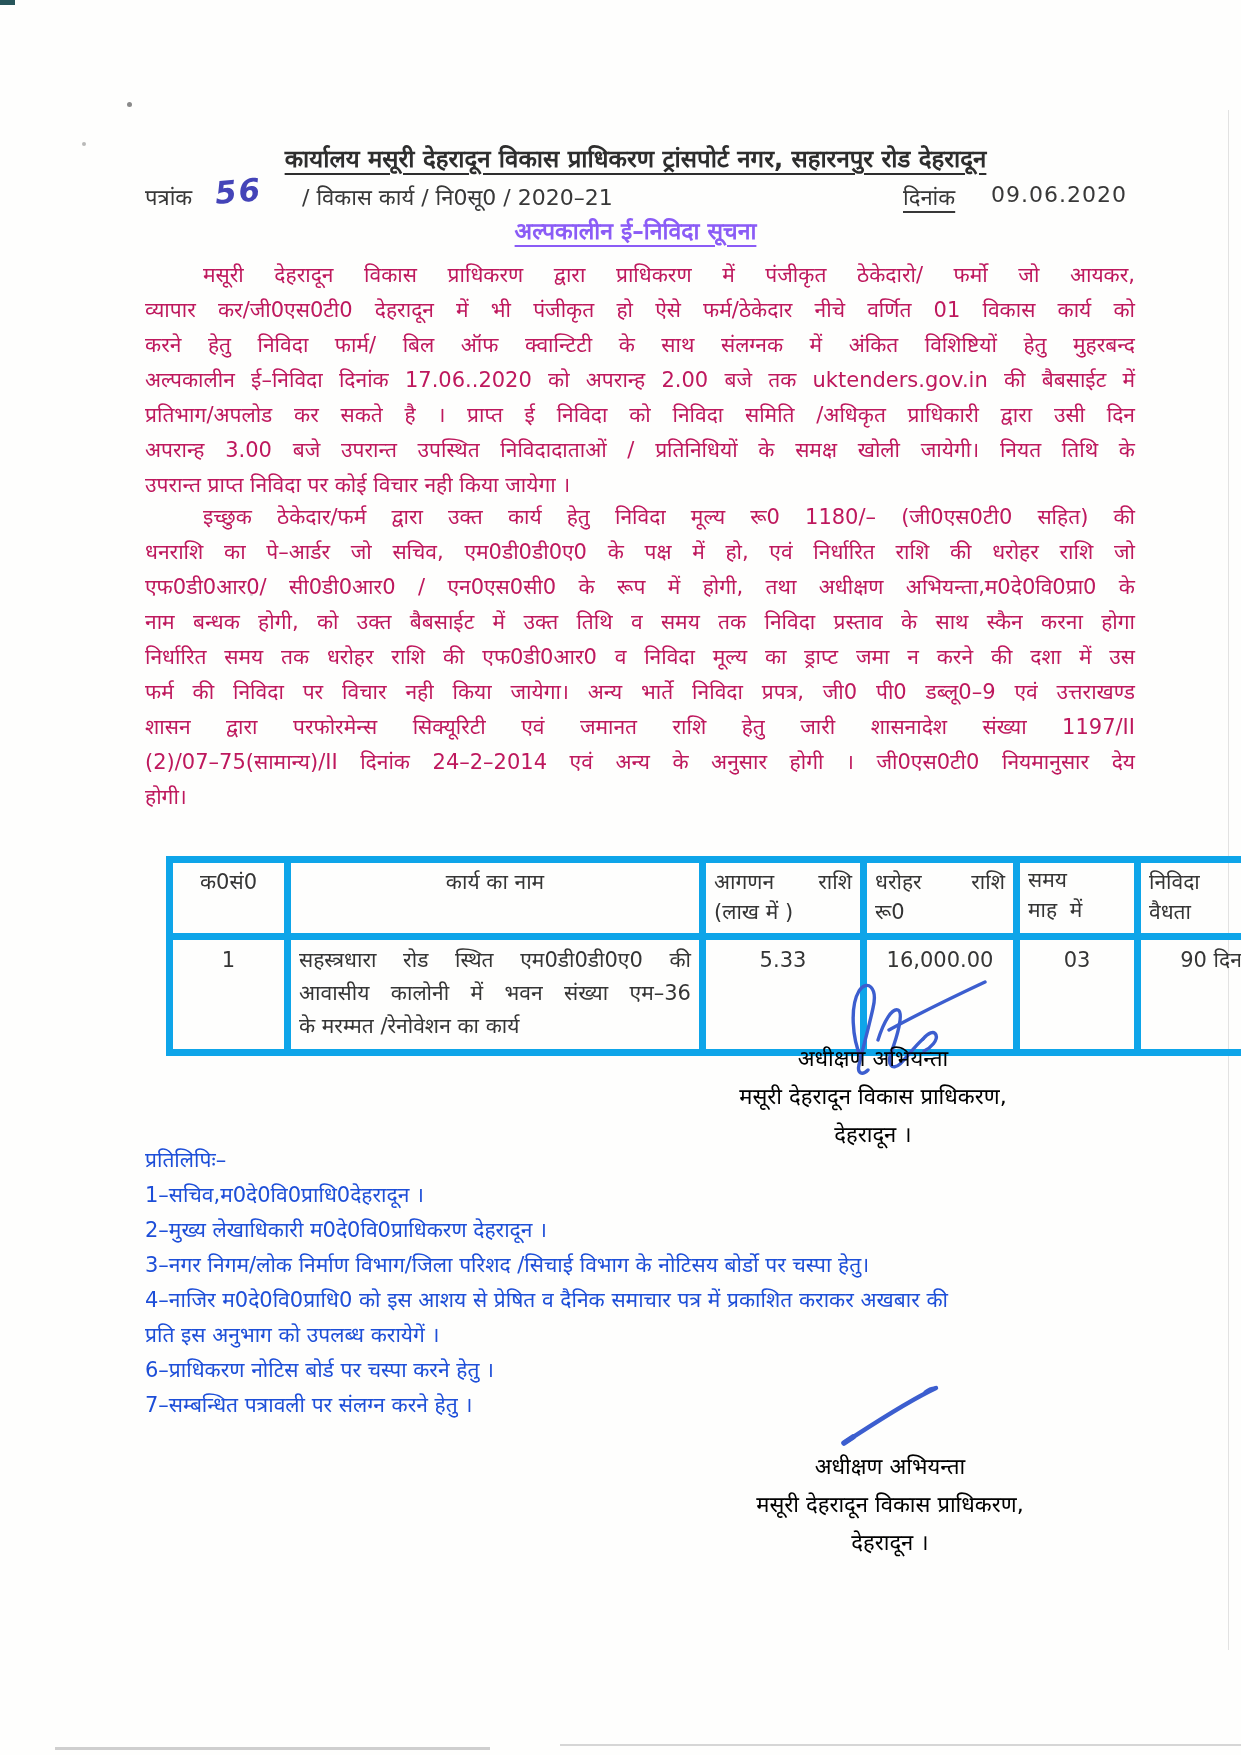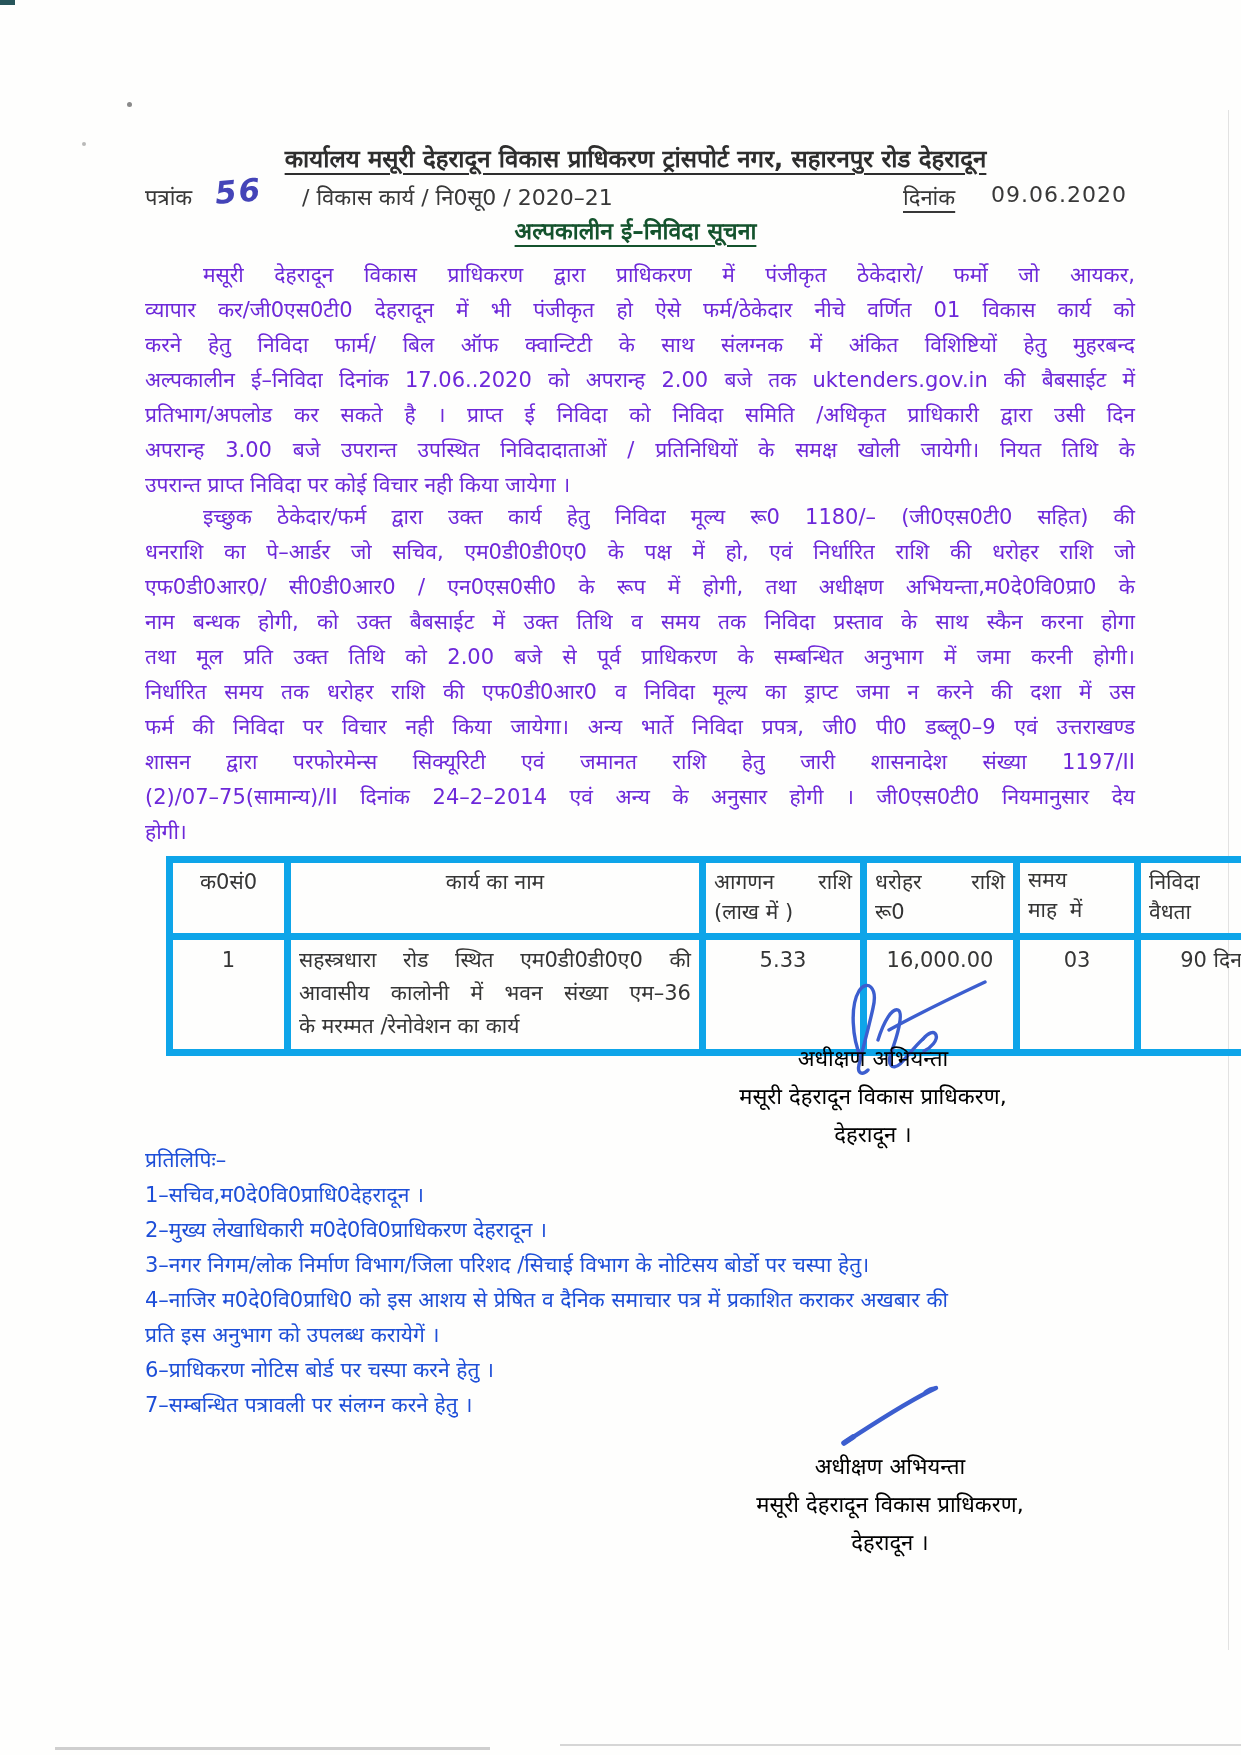--- a/index.html
+++ b/index.html
@@ -10,30 +10,30 @@
     background:#fefefd;
     font-family:"DejaVu Sans", sans-serif;
     color:#3a3a3a;
     overflow:hidden;
   }
   .abs{position:absolute;}
   .center{text-align:center;}
   .u{text-decoration:underline;text-underline-offset:6px;text-decoration-thickness:1.5px;}
   .jline{display:block;text-align:justify;text-align-last:justify;}
   .pline{display:block;}
-  .body-text{font-size:21px;line-height:35px;color:#6d28d9;}
+  .body-text{font-size:21px;line-height:35px;color:#be185d;}
   .indent{padding-left:58px;}
 
   .office-header{left:0;right:0;top:141px;font-size:24px;font-weight:bold;color:#2e2e2e;padding-left:30px;}
   .letter-line{left:145px;top:181px;width:990px;height:34px;font-size:22px;color:#383838;}
   .letter-no{position:absolute;left:70px;top:-8px;font-size:31px;font-weight:bold;font-style:italic;color:#4444b8;transform:rotate(-5deg);letter-spacing:2px;}
   .letter-ref{position:absolute;left:157px;top:0;}
   .letter-datelabel{position:absolute;left:758px;top:0;}
   .letter-date{position:absolute;left:838px;top:1px;letter-spacing:1px;margin-left:8px;}
-  .notice-title{left:0;right:0;top:214px;font-size:23px;font-weight:bold;color:#14532d;margin-left:30px;}
+  .notice-title{left:0;right:0;top:214px;font-size:23px;font-weight:bold;color:#8b5cf6;margin-left:30px;}
 
   .para1{left:145px;top:258px;width:990px;}
   .para2{left:145px;top:500px;width:990px;}
 
   .tender-table{left:166px;top:856px;width:977px;border-collapse:collapse;table-layout:fixed;font-size:21px;color:#353535;}
   .tender-table td{border:7px solid #0ea5e9;vertical-align:top;padding:4px 8px 6px 8px;}
   .tender-table .hdr{height:56px;line-height:30px;}
   .tender-table .row{height:100px;line-height:33px;}
   .col-sn{width:95px;}
   .col-work{width:392px;}
@@ -95,21 +95,20 @@
     <span class="jline">प्रतिभाग/अपलोड कर सकते है । प्राप्त ई निविदा को निविदा समिति /अधिकृत प्राधिकारी द्वारा उसी दिन</span>
     <span class="jline">अपरान्ह 3.00 बजे उपरान्त उपस्थित निविदादाताओं / प्रतिनिधियों के समक्ष खोली जायेगी। नियत तिथि के</span>
     <span class="pline">उपरान्त प्राप्त निविदा पर कोई विचार नही किया जायेगा ।</span>
   </div>
 
   <div class="abs para2 body-text">
     <span class="jline indent">इच्छुक ठेकेदार/फर्म द्वारा उक्त कार्य हेतु निविदा मूल्य रू0 1180/– (जी0एस0टी0 सहित) की</span>
     <span class="jline">धनराशि का पे–आर्डर जो सचिव, एम0डी0डी0ए0 के पक्ष में हो, एवं निर्धारित राशि की धरोहर राशि जो</span>
     <span class="jline">एफ0डी0आर0/ सी0डी0आर0 / एन0एस0सी0 के रूप में होगी, तथा अधीक्षण अभियन्ता,म0दे0वि0प्रा0 के</span>
     <span class="jline">नाम बन्धक होगी, को उक्त बैबसाईट में उक्त तिथि व समय तक निविदा प्रस्ताव के साथ स्कैन करना होगा</span>
-    <span class="jline">तथा मूल प्रति उक्त तिथि को 2.00 बजे से पूर्व प्राधिकरण के सम्बन्धित अनुभाग में जमा करनी होगी।</span>
     <span class="jline">निर्धारित समय तक धरोहर राशि की एफ0डी0आर0 व निविदा मूल्य का ड्राप्ट जमा न करने की दशा में उस</span>
     <span class="jline">फर्म की निविदा पर विचार नही किया जायेगा। अन्य भार्ते निविदा प्रपत्र, जी0 पी0 डब्लू0–9 एवं उत्तराखण्ड</span>
     <span class="jline">शासन द्वारा परफोरमेन्स सिक्यूरिटी एवं जमानत राशि हेतु जारी शासनादेश संख्या 1197/II</span>
     <span class="jline">(2)/07–75(सामान्य)/II दिनांक 24–2–2014 एवं अन्य के अनुसार होगी । जी0एस0टी0 नियमानुसार देय</span>
     <span class="pline">होगी।</span>
   </div>
 
   <table class="abs tender-table">
     <tbody>
       <tr class="hdr">

